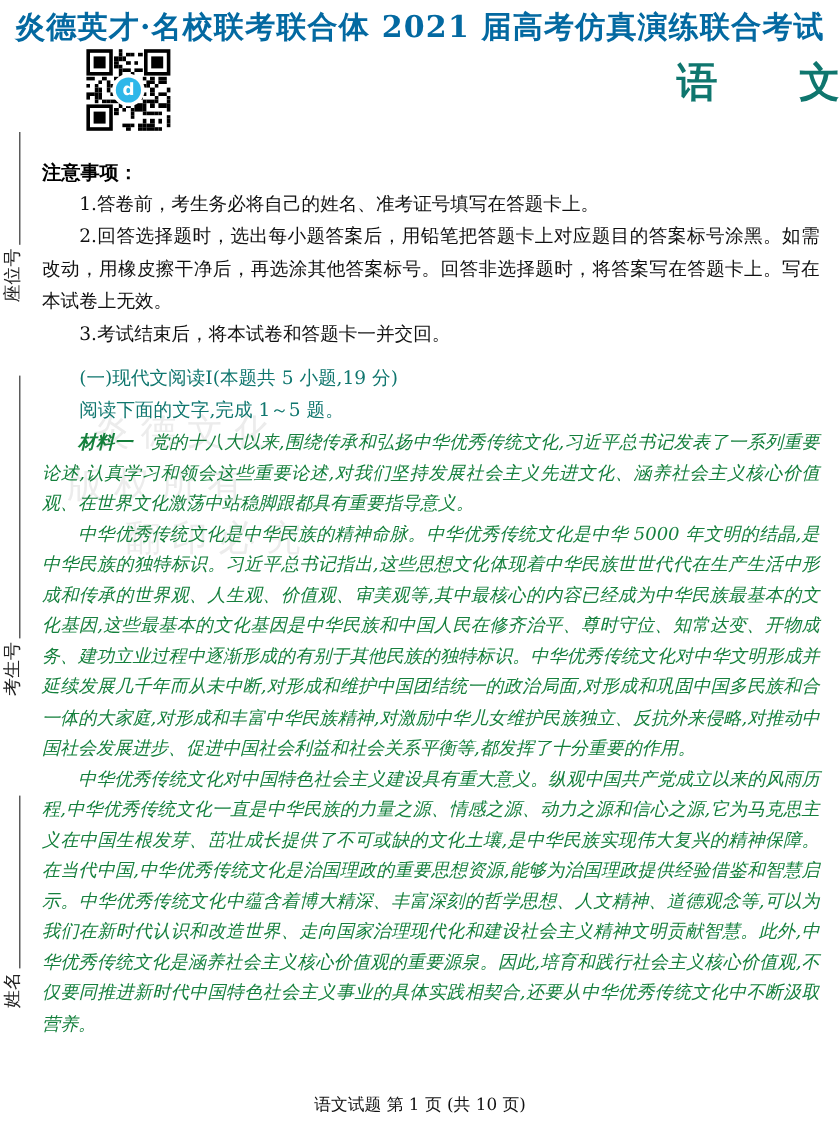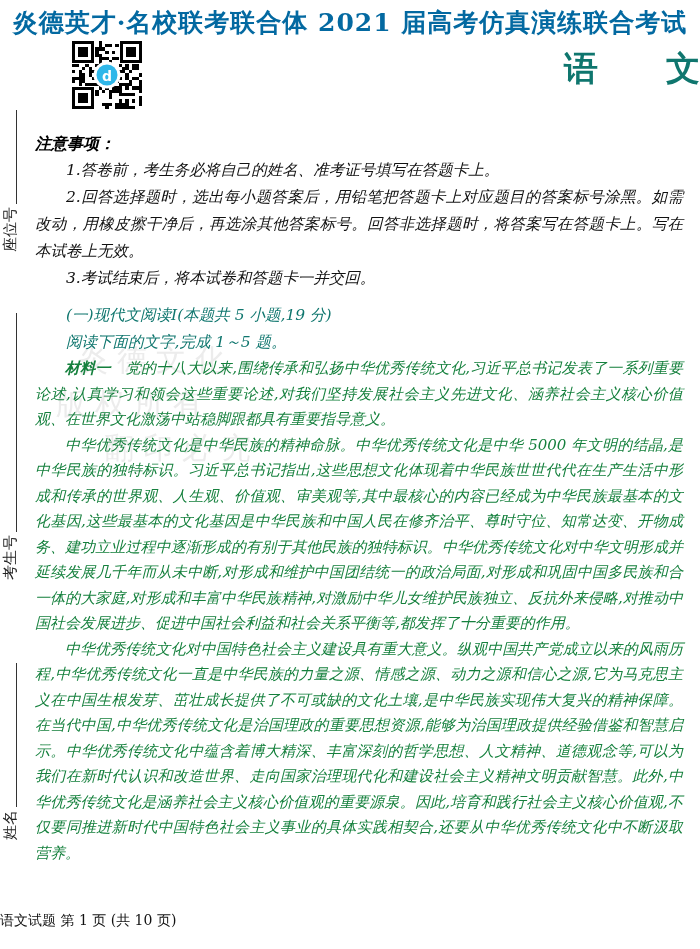--- a/index.html
+++ b/index.html
@@ -130,21 +130,21 @@
   }
 
   
   .content {
     position: absolute;
     z-index: 1;
     left: 35px;
     top: 130px;
     width: 648px;
   }
-  .content p { margin: 0; font-style: italic; }
+  .content p { margin: 0; }
   .notice-head {
     font: bold 16px "DejaVu Sans", sans-serif;
     line-height: 27px;
     color: #000;
   }
   .notice-item {
     font: 15.5px "DejaVu Serif", serif;
     line-height: 27px;
     text-indent: 2em;
     text-align: justify;
@@ -169,20 +169,21 @@
     text-align: justify;
     color: #15803d;
   }
   .material b { font-weight: bold; }
 
   
   .footer {
     position: absolute;
     z-index: 1;
     top: 912px; left: 0; right: 0;
+    text-align: center;
     font: 14px "DejaVu Serif", serif;
     color: #111;
   }
 </style>
 </head>
 <body>
 
 <div class="page">
 
   <div class="wm" id="wm-1">版权所有</div>

